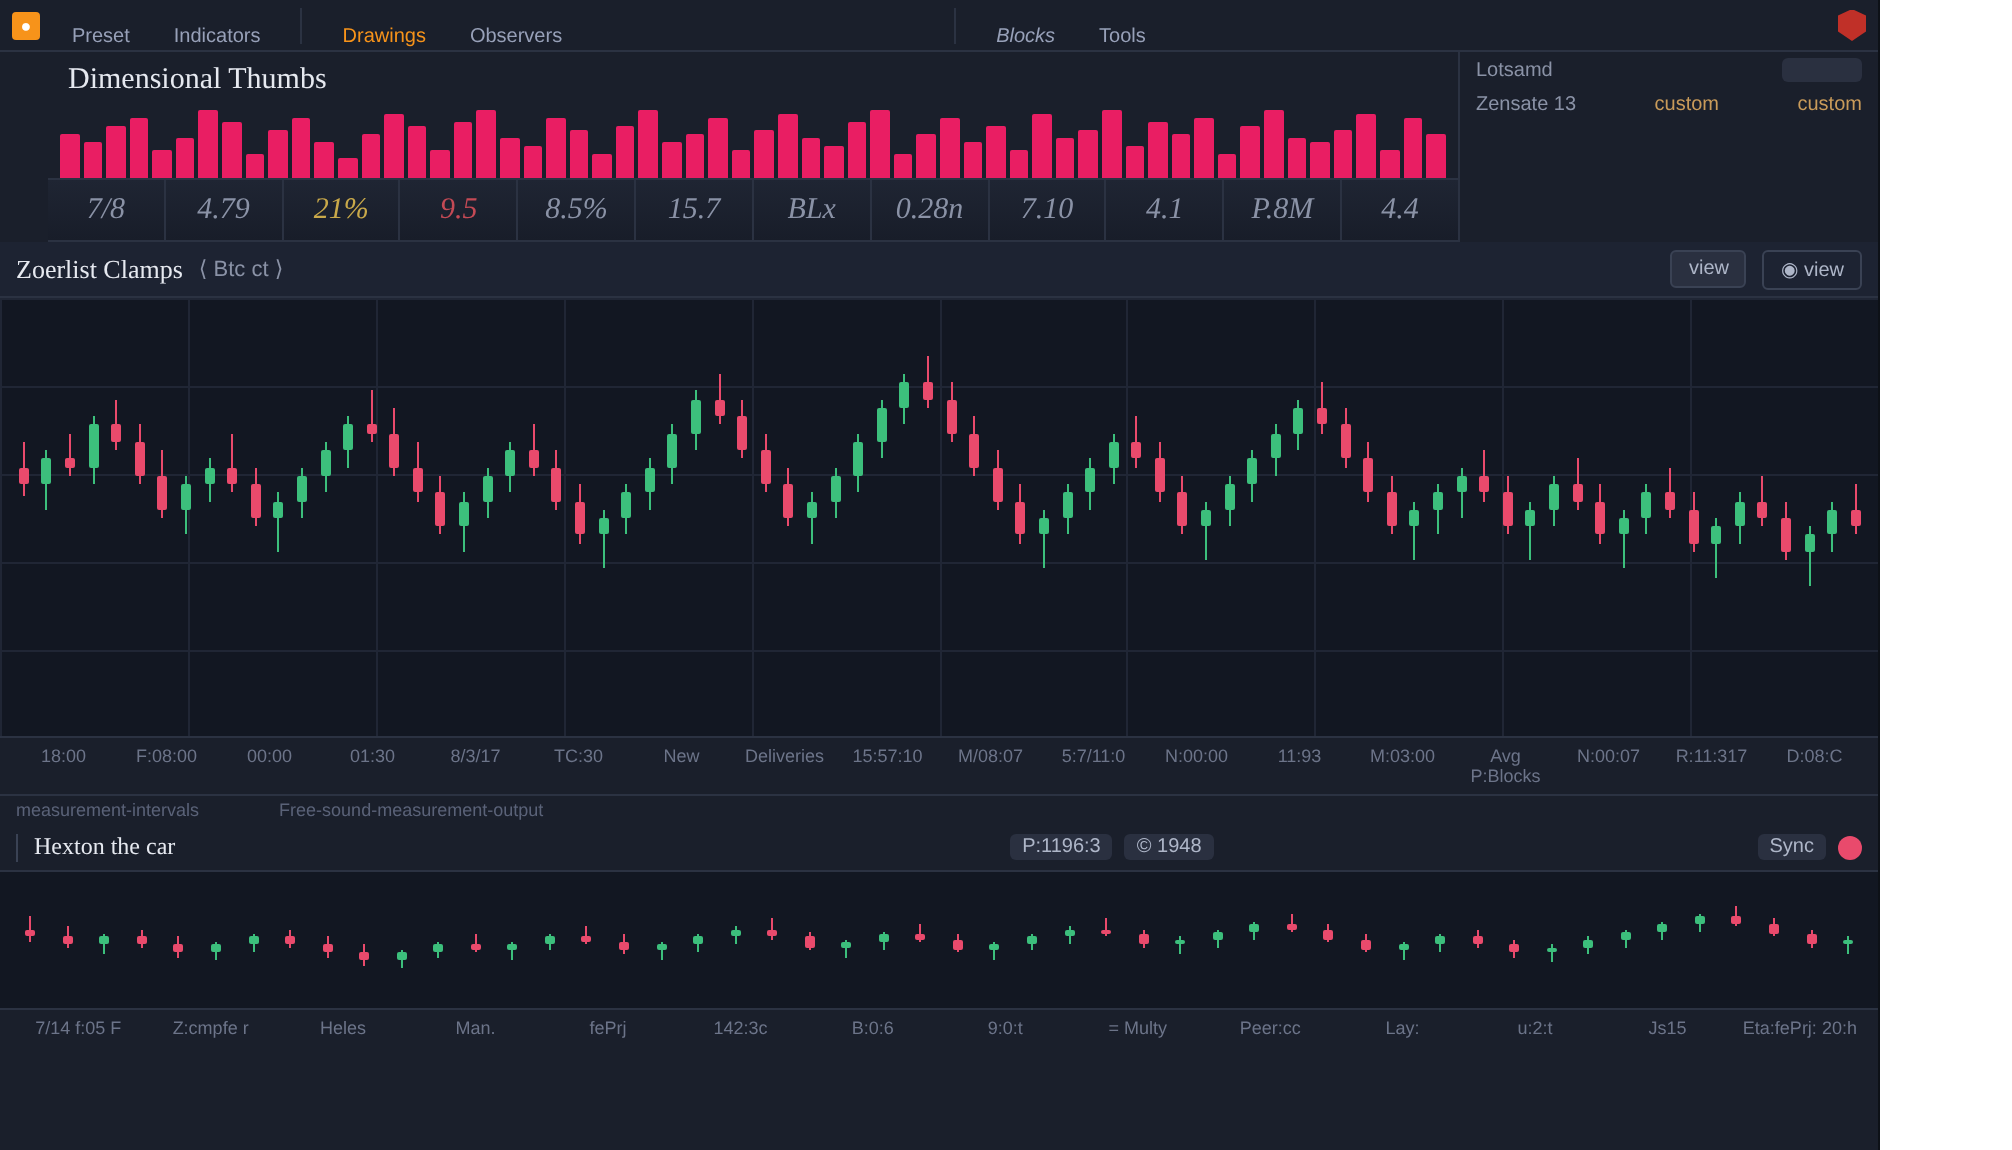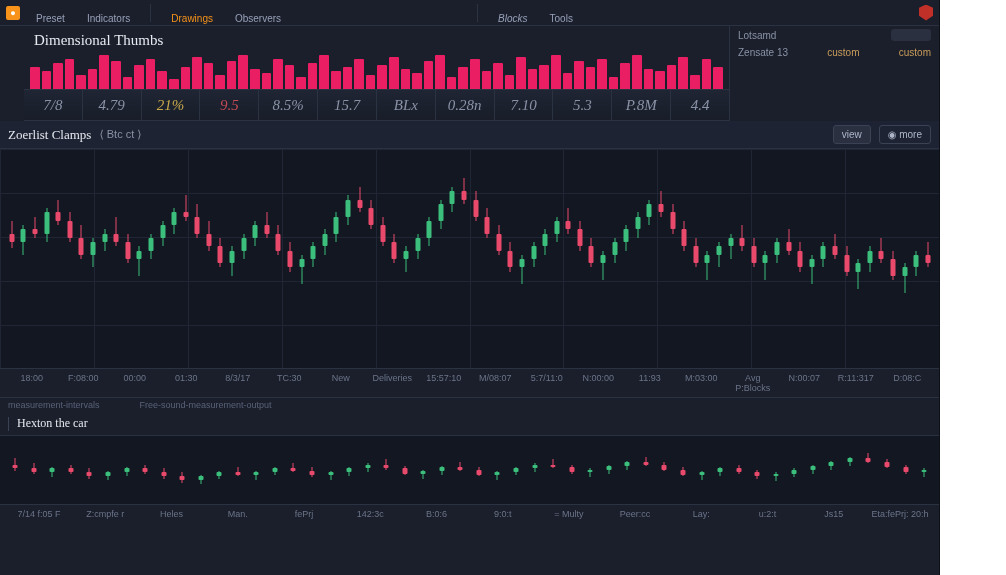--- a/index.html
+++ b/index.html
@@ -167,21 +167,21 @@
       <div class="tickers" id="tickers">
           <div class="tick">7/8</div>
           <div class="tick">4.79</div>
           <div class="tick gold">21%</div>
           <div class="tick red">9.5</div>
           <div class="tick">8.5%</div>
           <div class="tick">15.7</div>
           <div class="tick">BLx</div>
           <div class="tick">0.28n</div>
           <div class="tick">7.10</div>
-          <div class="tick">5.3</div>
+          <div class="tick">4.1</div>
           <div class="tick">P.8M</div>
           <div class="tick">4.4</div>
         </div>
     </div>
     <div class="header-right">
       <div class="side-row">
           <span>Lotsamd</span>
           <div class="pill"></div>
         </div>
       <div class="side-row">
@@ -190,21 +190,21 @@
           <span class="side-label">custom</span>
         </div>
     </div>
   </div>
 
   <div class="toolbar">
     <span class="ttl">Zoerlist Clamps</span>
     <span class="center">⟨ Btc ct ⟩</span>
     <div class="spacer"></div>
     <div class="btn">view</div>
-    <div class="btn outline">◉ more</div>
+    <div class="btn outline">◉ view</div>
   </div>
 
   <div class="main-chart">
     <div id="main-grid">
         <div class="grid-h" style="top: 0px;"></div>
         <div class="grid-h" style="top: 44px;"></div>
         <div class="grid-h" style="top: 88px;"></div>
         <div class="grid-h" style="top: 132px;"></div>
         <div class="grid-h" style="top: 176px;"></div>
         <div class="grid-v" style="left: 0%;"></div>
@@ -563,20 +563,27 @@
     </div>
 
   <div class="footnote">
     <span>measurement-intervals</span>
     <span>Free-sound-measurement-output</span>
   </div>
 
   <div class="sec-head">
     <div class="vsep"></div>
     <span class="lbl">Hexton the car</span>
+    <div class="right">
+      <span class="tag">P:1196:3</span>
+      <span class="tag">© 1948</span>
+      <span style="width:260px"></span>
+      <span class="tag">Sync</span>
+      <div class="alert-dot"></div>
+    </div>
   </div>
   <div class="sec-chart">
     <div class="candles" id="sec-candles">
         <div class="cwrap down">
           <div class="wick" style="top: 19.2px; height: 12.8px;"></div>
           <div class="body" style="top: 25.6px; height: 3.2px;"></div>
         </div>
         <div class="cwrap down">
           <div class="wick" style="top: 24.32px; height: 10.88px;"></div>
           <div class="body" style="top: 28.8px; height: 4.48px;"></div>

